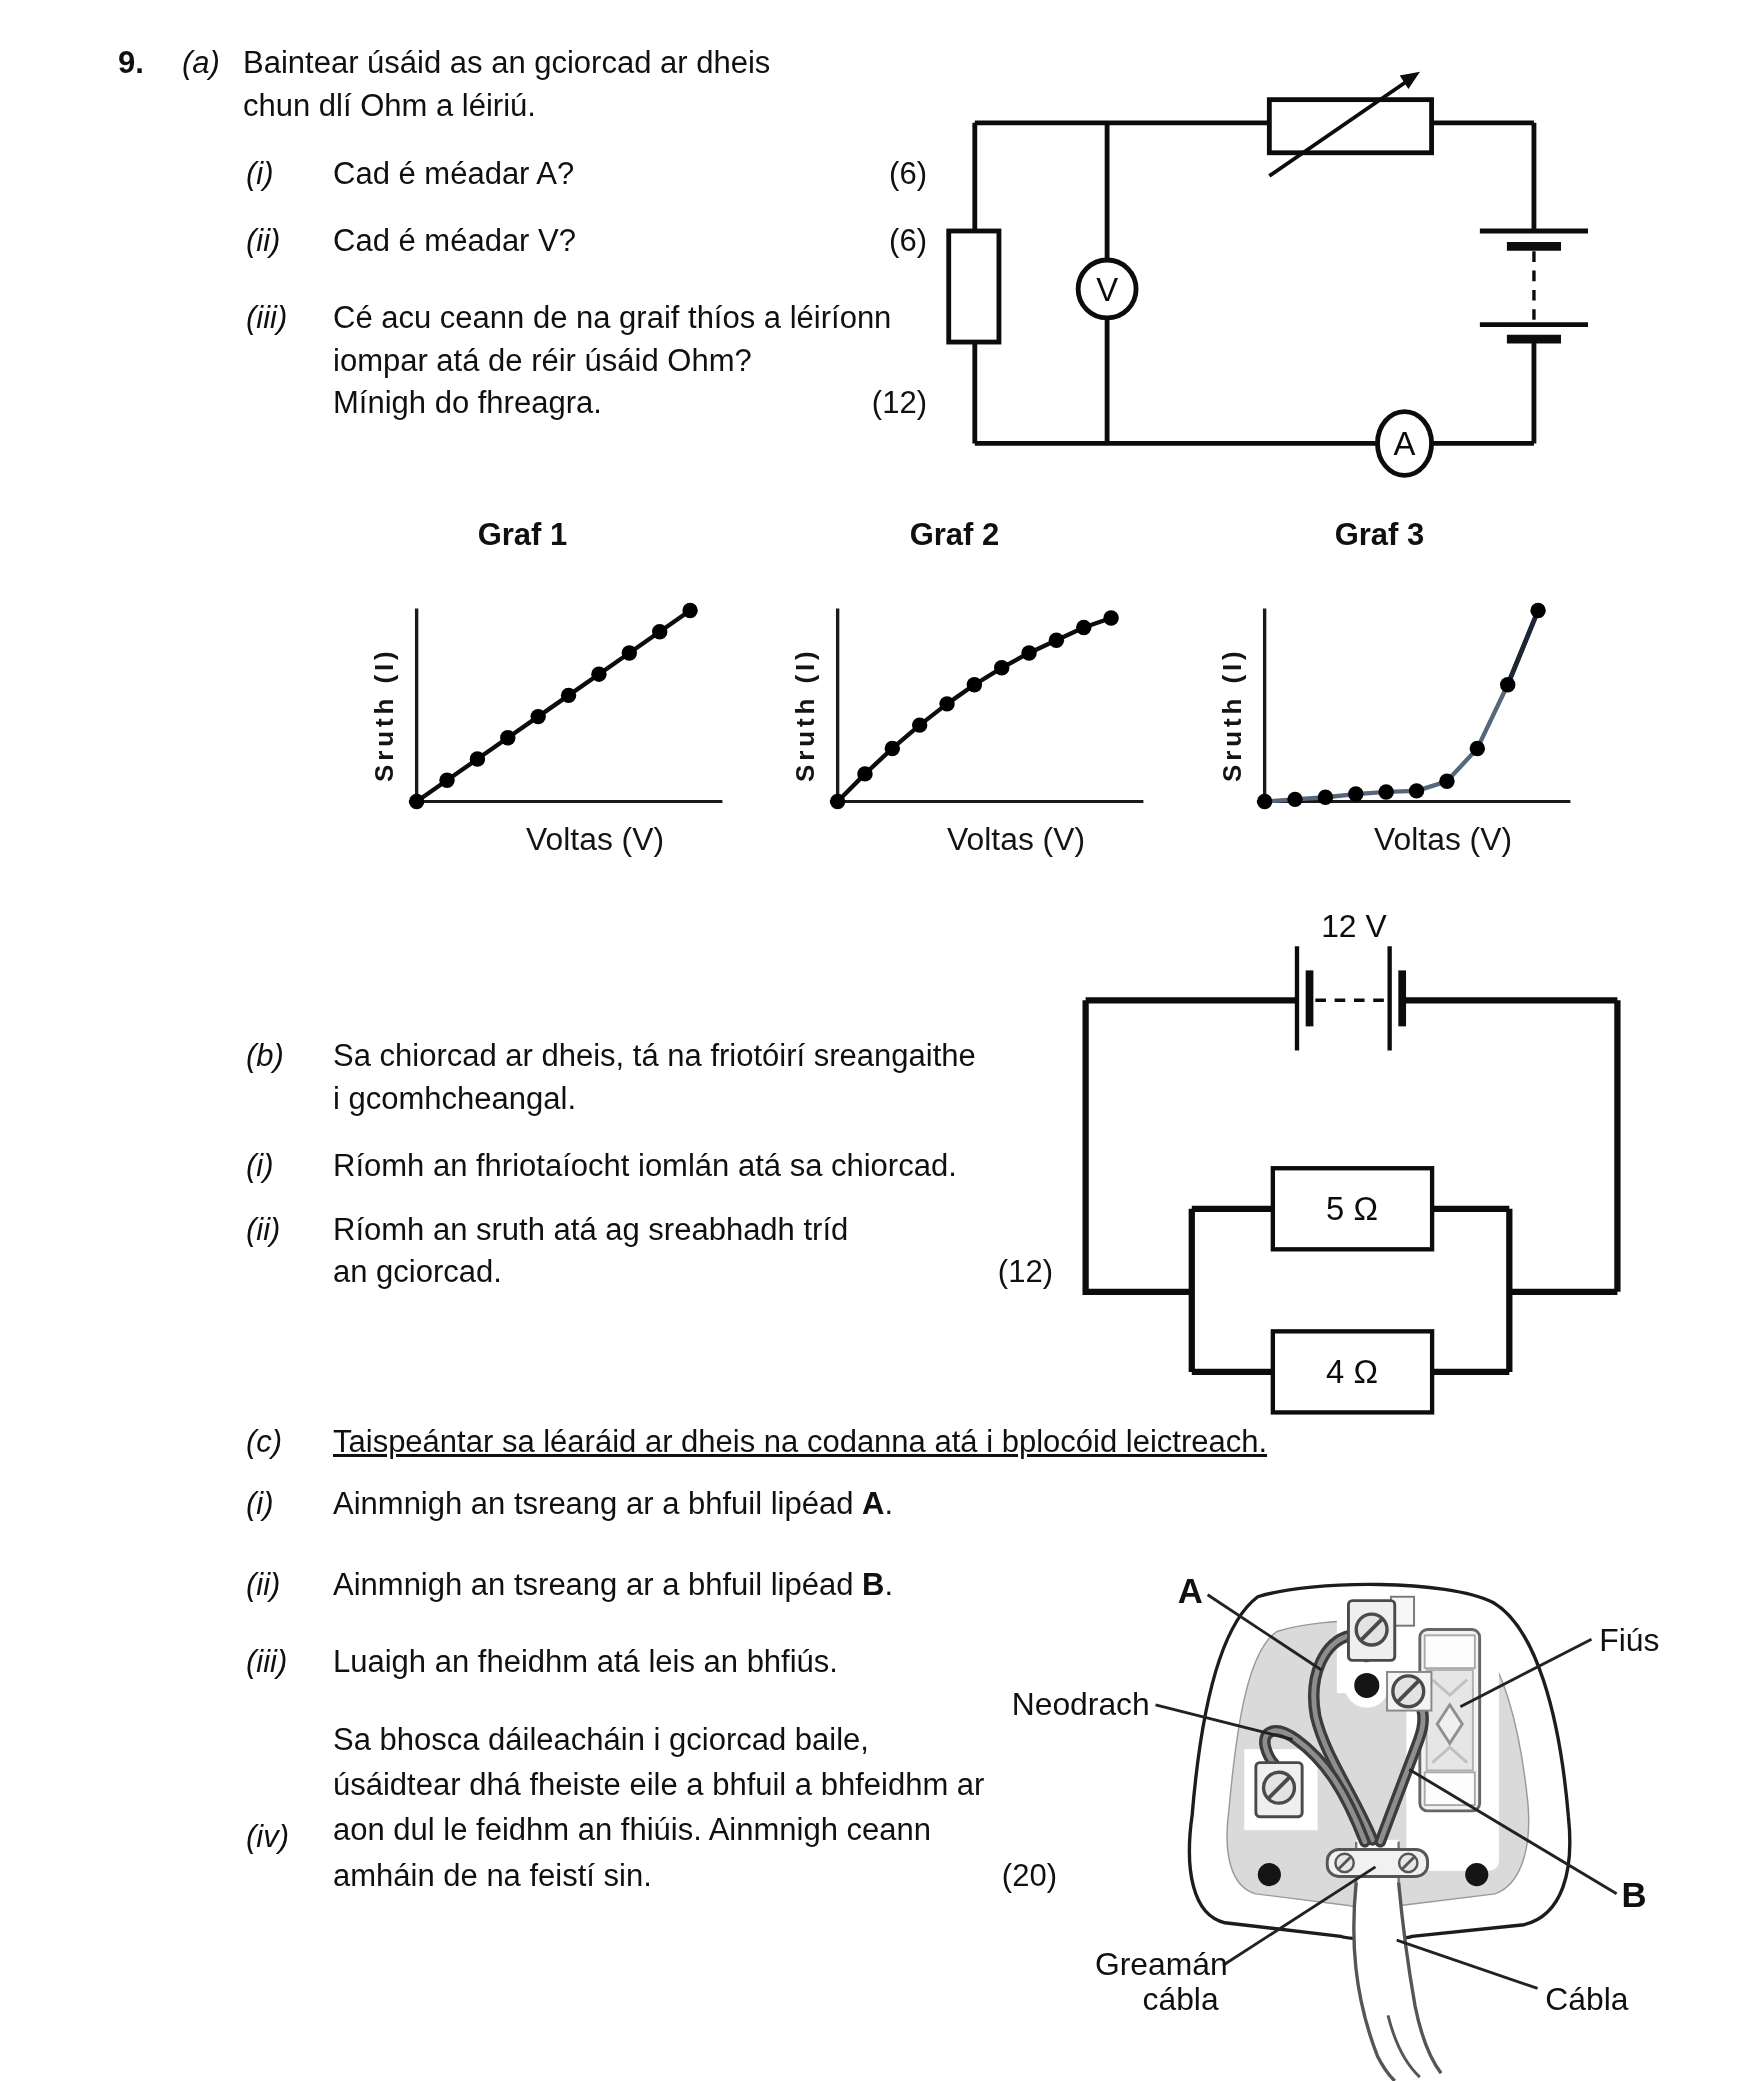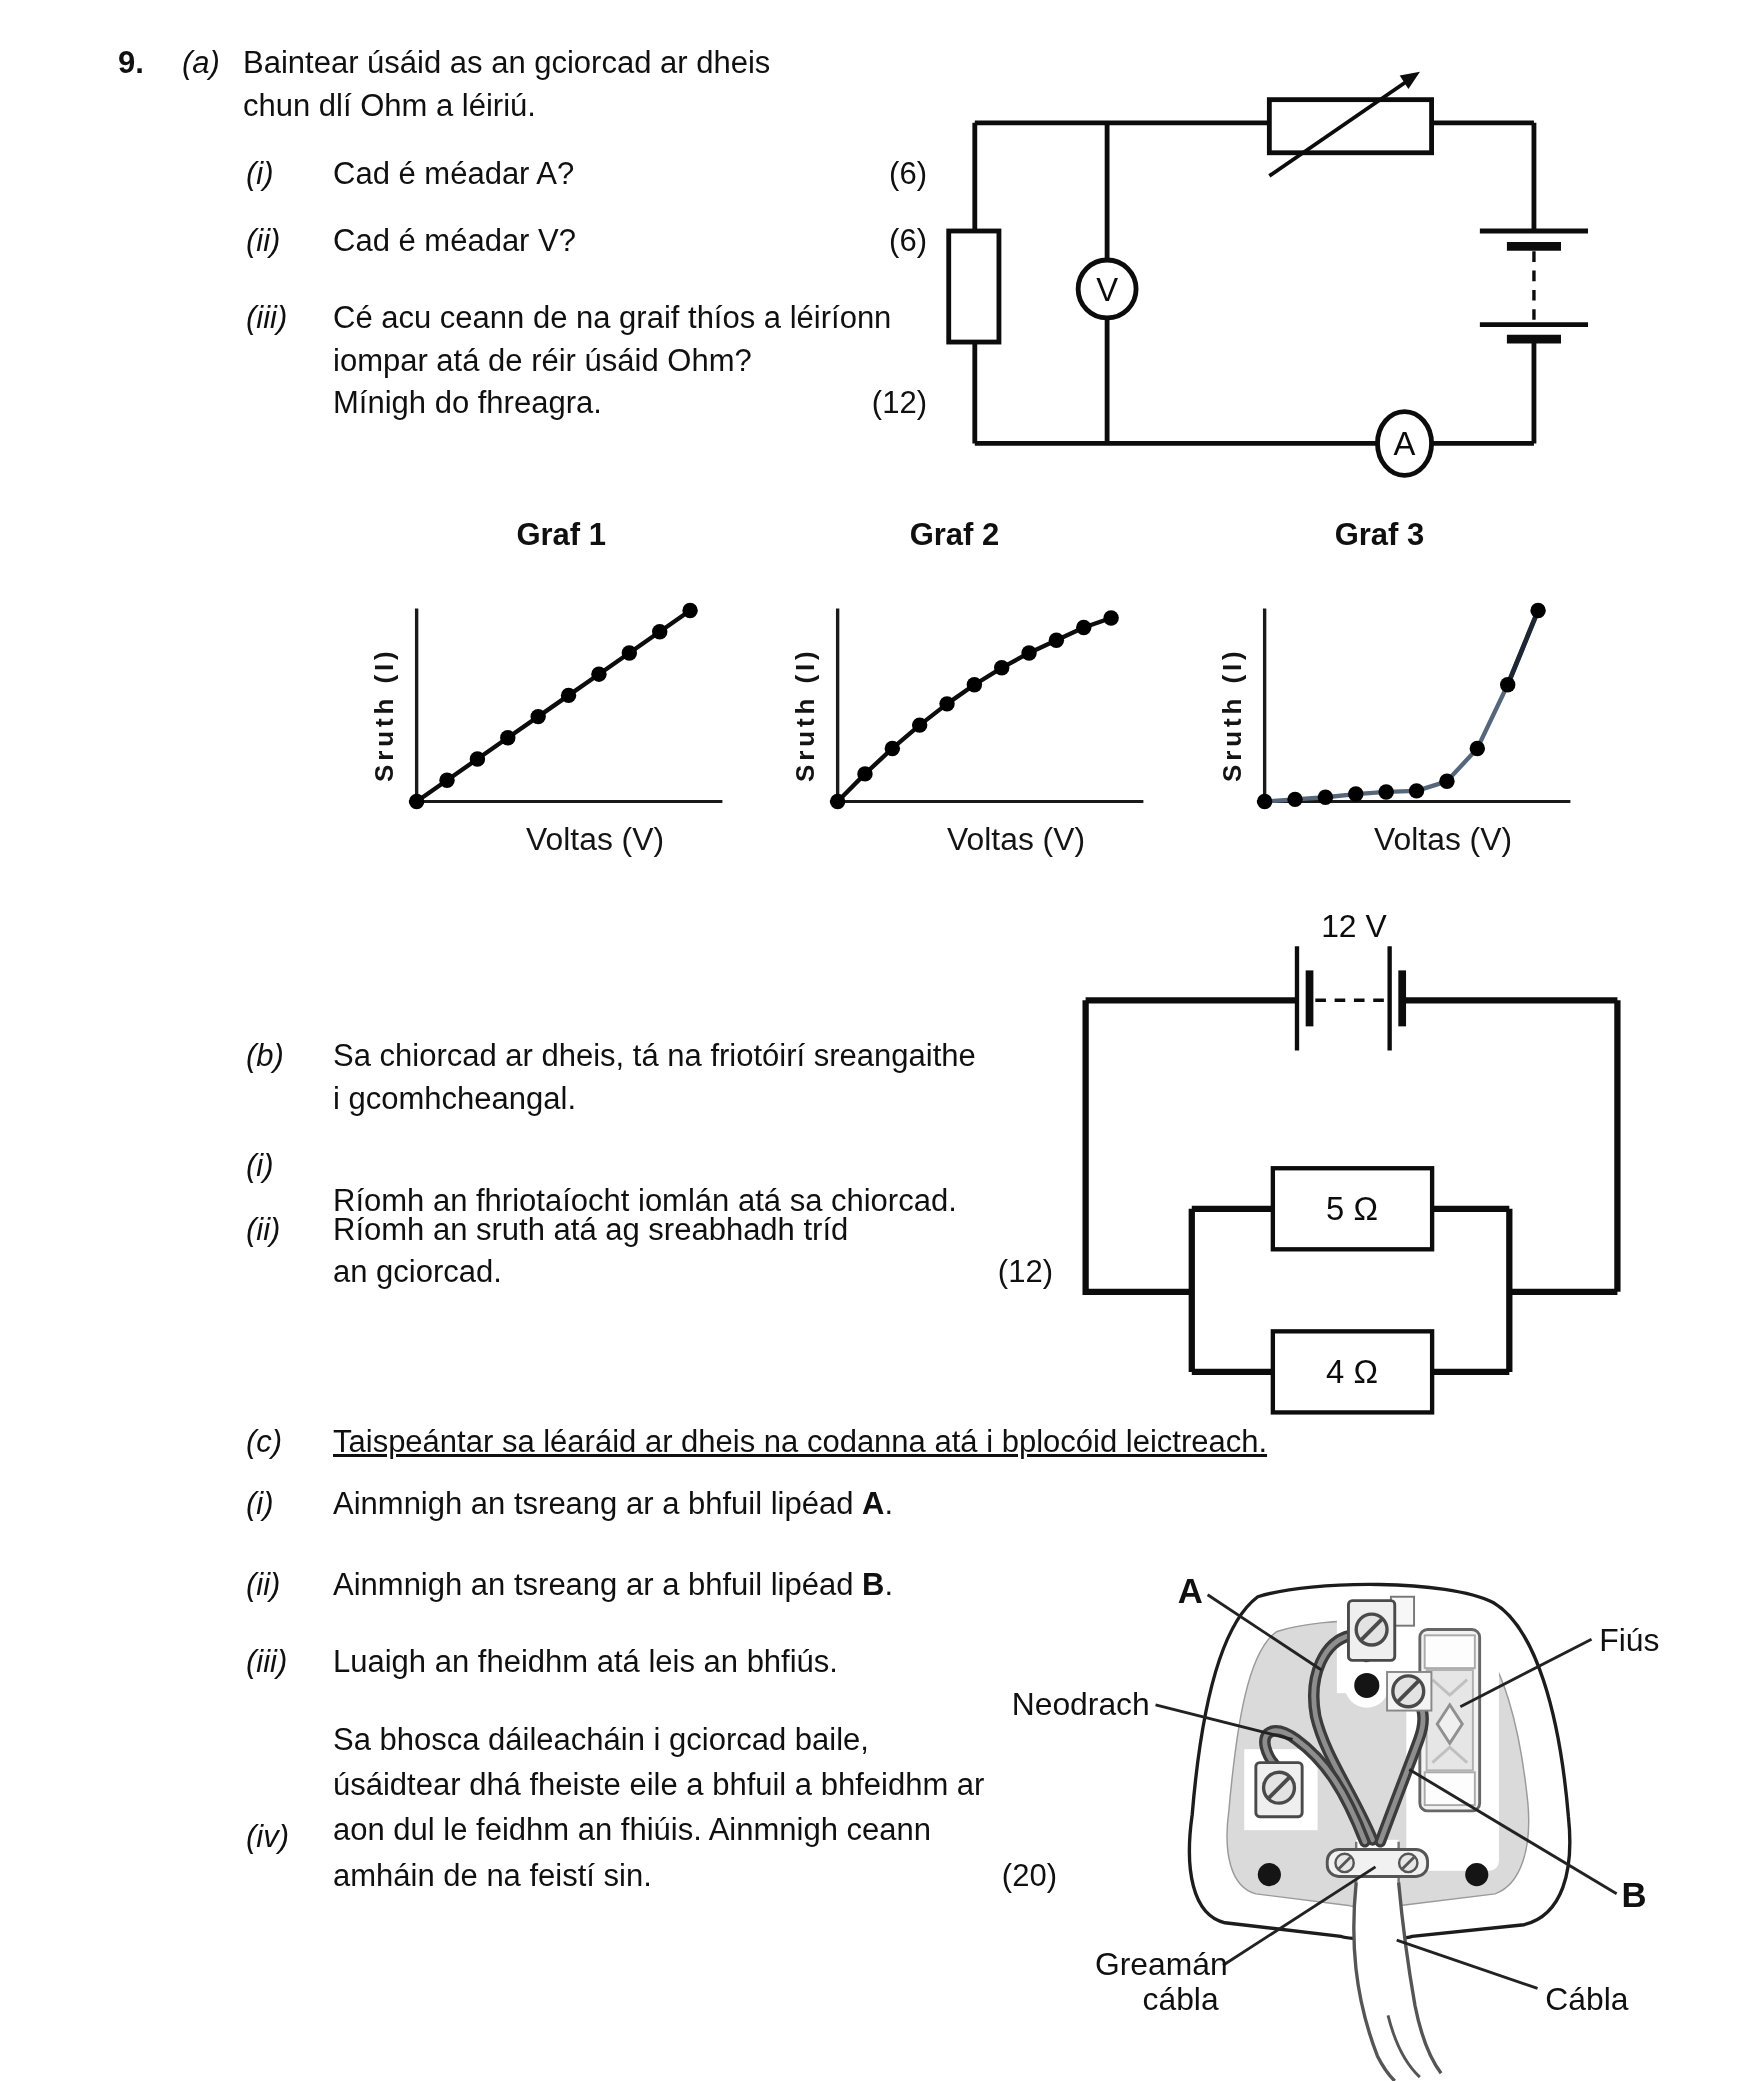--- a/index.html
+++ b/index.html
@@ -54,21 +54,21 @@
     <line x1="614" y1="200" x2="614" y2="272" stroke-width="3.5" stroke-dasharray="11,9"></line>
     <line x1="558" y1="276" x2="670" y2="276" stroke-width="5"></line>
     <line x1="586" y1="291" x2="642" y2="291" stroke-width="9"></line>
   </g>
   <circle cx="172" cy="239" r="30" fill="#ffffff" stroke="#0c0c0c" stroke-width="5"></circle>
   <text x="172" y="251" font-size="34" text-anchor="middle" fill="#0c0c0c">V</text>
   <ellipse cx="480" cy="399" rx="28" ry="33" fill="#ffffff" stroke="#0c0c0c" stroke-width="5"></ellipse>
   <text x="480" y="411" font-size="34" text-anchor="middle" fill="#0c0c0c">A</text>
 </svg>
 
-<div class="gtitle" style="left:413px;top:517px;text-align:right;">Graf 1</div>
+<div class="gtitle" style="left:426px;top:517px;">Graf 1</div>
 <div class="gtitle" style="left:858px;top:517px;">Graf 2</div>
 <div class="gtitle" style="left:1283px;top:517px;">Graf 3</div>
 
 <svg class="abs" style="left:368px;top:570px;" width="377" height="299" viewBox="0 0 390 310">
   <line x1="50" y1="240" x2="50" y2="40" stroke="#1a1a1a" stroke-width="3.5"></line>
   <line x1="42" y1="240" x2="367" y2="240" stroke="#1a1a1a" stroke-width="3"></line>
   <text x="26" y="150" font-size="27" font-weight="bold" letter-spacing="4" text-anchor="middle" transform="rotate(-90 26 150)" fill="#141414">Sruth (I)</text>
   <text x="235" y="290" font-size="33" text-anchor="middle" fill="#141414">Voltas (V)</text>
   <g>
       <polyline points="50,240 81.5,218 113,196 144.5,174 176,152 207.5,130 239,108 270.5,86 302,64 333.5,42" fill="none" stroke="#0d0d0d" stroke-width="4.5" stroke-linejoin="round"></polyline>
@@ -125,21 +125,21 @@
       <circle cx="302" cy="118.99999999999999" r="8" fill="#000000"></circle>
       <circle cx="333.5" cy="42" r="8" fill="#000000"></circle>
     </g>
 </svg>
 
 <div class="t lab" style="left:246px;top:1035px;">(b)</div>
 <div class="t" style="left:333px;top:1035px;">Sa chiorcad ar dheis, tá na friotóirí sreangaithe</div>
 <div class="t" style="left:333px;top:1078px;">i gcomhcheangal.</div>
 
 <div class="t lab" style="left:246px;top:1145px;">(i)</div>
-<div class="t" style="left:333px;top:1145px;margin-top:35px;">Ríomh an fhriotaíocht iomlán atá sa chiorcad.</div>
+<div class="t" style="left:333px;top:1145px;">Ríomh an fhriotaíocht iomlán atá sa chiorcad.</div>
 
 <div class="t lab" style="left:246px;top:1209px;">(ii)</div>
 <div class="t" style="left:333px;top:1209px;">Ríomh an sruth atá ag sreabhadh tríd</div>
 <div class="t" style="left:333px;top:1251px;">an gciorcad.</div>
 <div class="t marks" style="left:966px;top:1251px;width:87px;">(12)</div>
 
 <svg class="abs" style="left:1072px;top:898px;" width="560" height="526" viewBox="0 0 580 545">
   <g stroke="#0c0c0c" stroke-width="6.5" fill="none">
     <path d="M14 106 H233"></path>
     <path d="M342 106 H565"></path>

